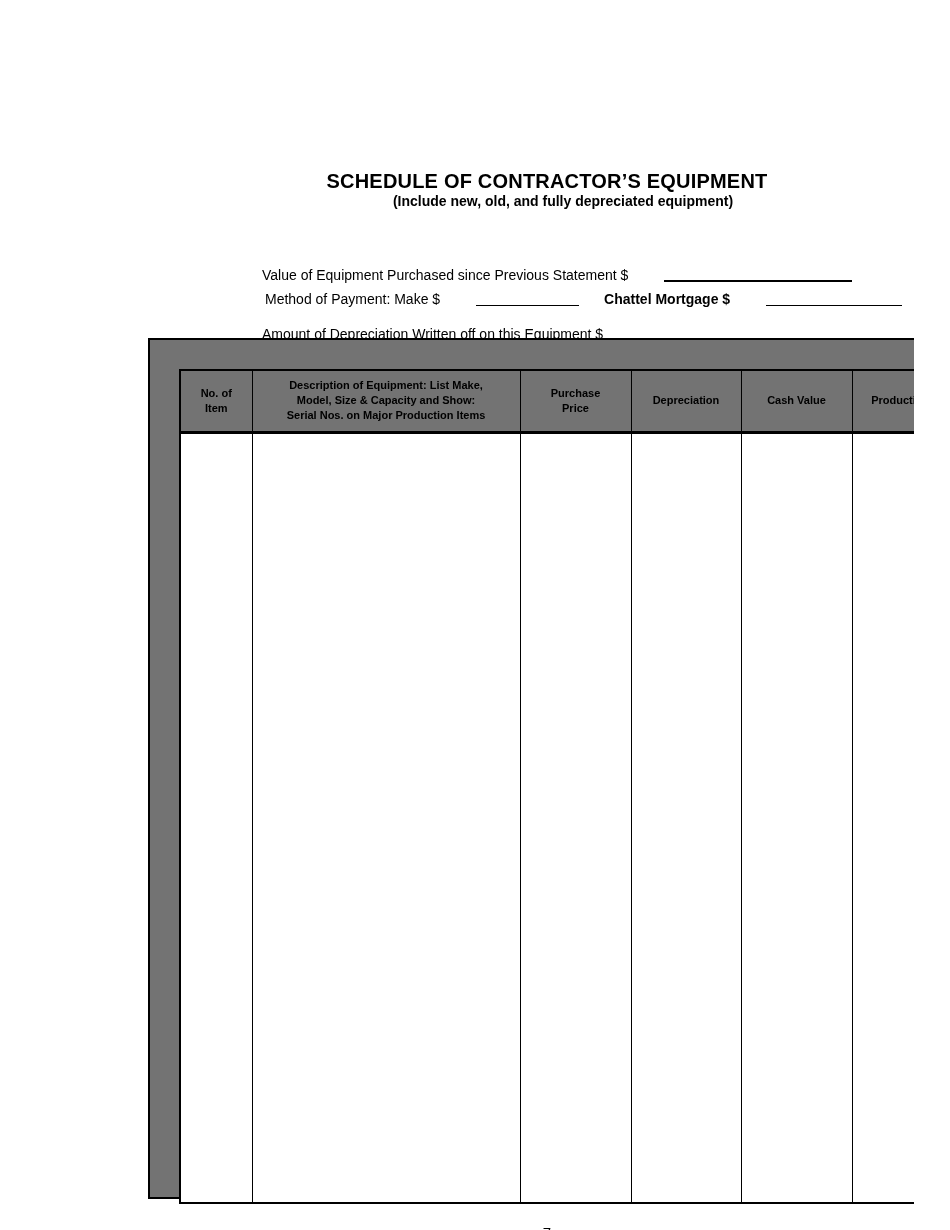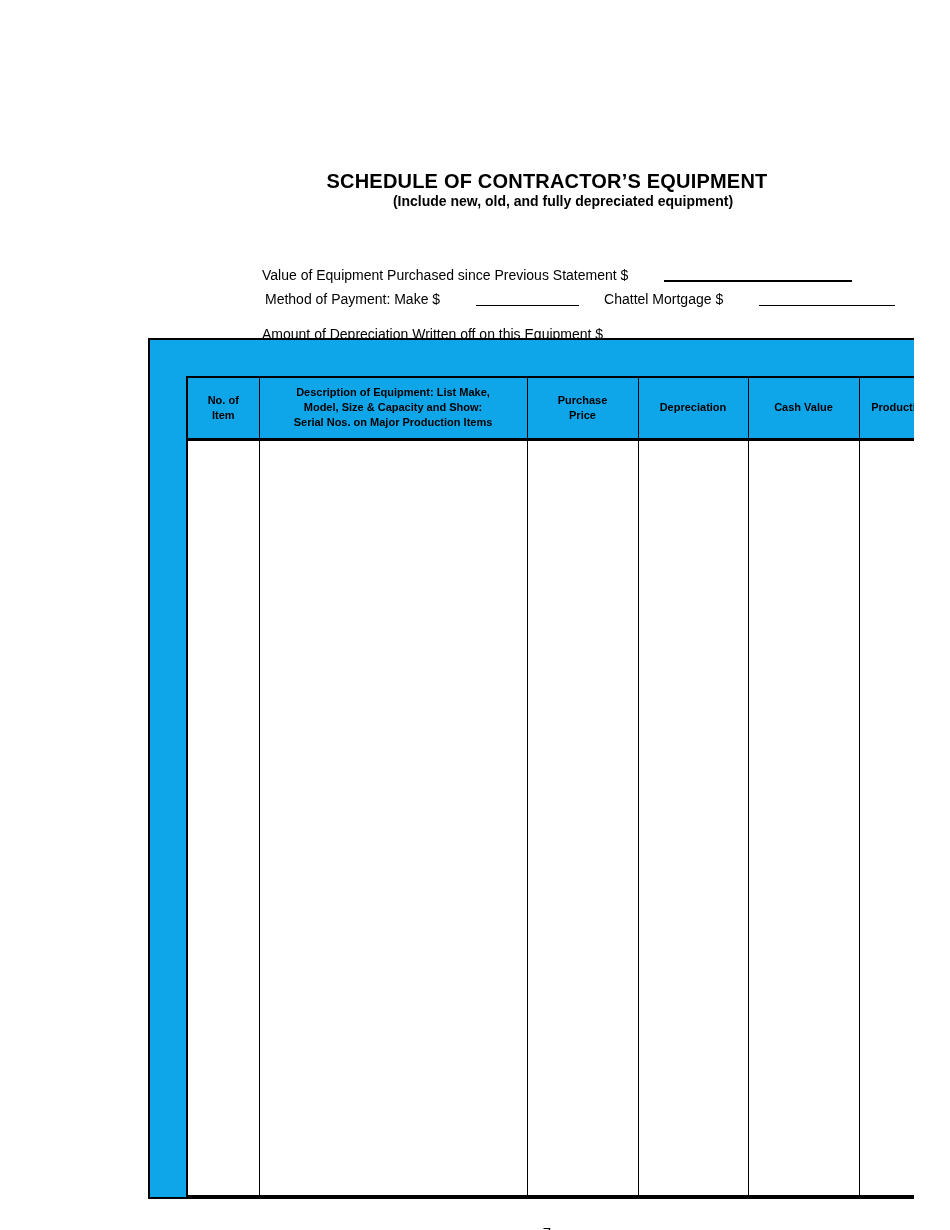--- a/index.html
+++ b/index.html
@@ -47,30 +47,30 @@
     height: 14px;
     vertical-align: baseline;
     margin-bottom: -2px;
   }
   .fill.thick { border-bottom: 2px solid #000; }
   .fill.thin  { border-bottom: 1px solid #000; }
   .fill.w1 { width: 188px; }
   .fill.w2a { width: 103px; }
   .fill.w2b { width: 136px; }
   .fill.w3 { width: 224px; }
-  .lbl-chattel { margin-left: 7px; }
+  .lbl-chattel { margin-left: 7px; font-weight: bold; }
   .table-wrap {
     position: absolute;
     left: 76px;
     top: 266px;
     width: 797px;
     height: 861px;
     border: 2px solid #000;
-    padding: 18px;
-    background: #0ea5e9;
+    padding: 11px;
+    background: #737373;
   }
   table.equip {
     width: 100%;
     height: 100%;
     border-collapse: collapse;
     table-layout: fixed;
     border: 2px solid #000;
   }
   table.equip th {
     border: 1px solid #000;

